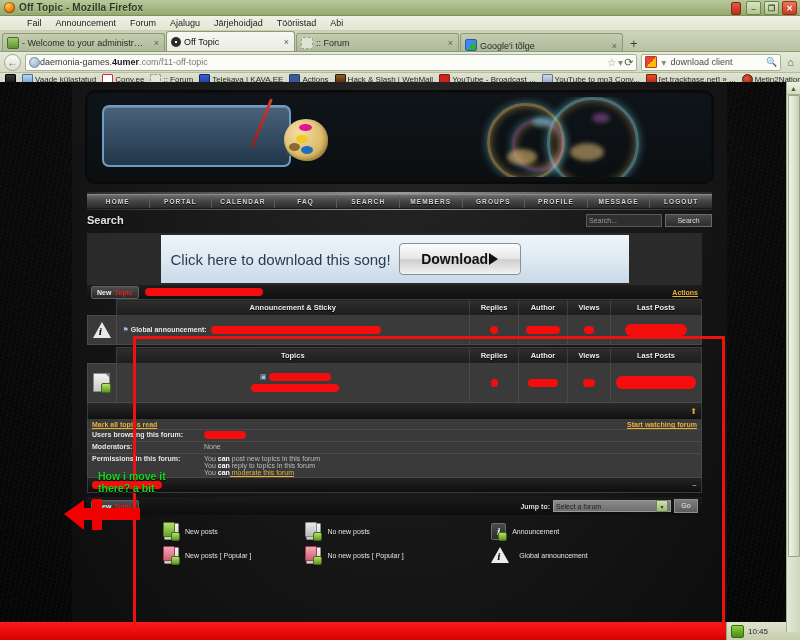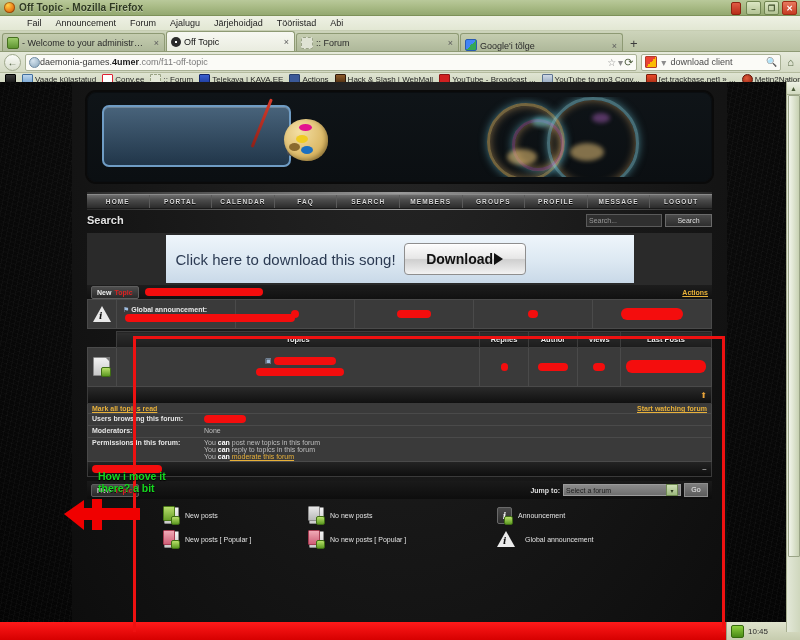--- a/index.html
+++ b/index.html
@@ -305,21 +305,21 @@
     border:1px solid #6a6a6a;font-size:7px;color:#dcdcdc;text-align:center;line-height:11px;
   }
 
   
   #redbox{
     position:absolute;left:133px;top:254px;width:592px;height:314px;
     border:3px solid #ee1111;box-sizing:border-box;pointer-events:none;z-index:40;
   }
 
   
-  #forum{margin:6px 15px 0 15px;}
+  #forum{margin:6px 25px 0 15px;}
   #adbanner{
     height:52px;background:#2a2a2a;
     display:flex;align-items:center;justify-content:center;
   }
   #adbox{
     width:468px;height:48px;
     background:linear-gradient(180deg,#eef5fb 0%,#dce8f2 55%,#c9d9e8 100%);
     display:flex;align-items:center;gap:8px;padding:0 10px;box-sizing:border-box;
   }
   #adtext{font-size:15px;color:#2b3a52;white-space:nowrap;font-family:"Liberation Sans",sans-serif;}
@@ -733,20 +733,28 @@
             <div class="newtopic">
               <span class="nt1">New</span>
               <span class="nt2">Topic</span>
             </div>
             <div class="redact" style="width:118px;"></div>
             <div class="actions">Actions</div>
           </div>
 
           <table class="ftable">
             <tbody>
+                <tr>
+              <th style="width:26px;border:none;background:transparent;"></th>
+              <th>Announcement &amp; Sticky</th>
+              <th class="col-rep">Replies</th>
+              <th class="col-aut">Author</th>
+              <th class="col-vie">Views</th>
+              <th class="col-last">Last Posts</th>
+            </tr>
             <tr>
               <td class="icocell">
                 <span class="info-tri"><span>i</span></span>
               </td>
               <td class="titlecell">
                 <span style="color:#9fbde0;font-size:7px;">⚑</span>
                 <span class="ga-label">Global announcement:</span>
                 <span class="redact" style="display:inline-block;width:170px;vertical-align:middle;margin-left:2px;"></span>
               </td>
               <td class="numcell">

